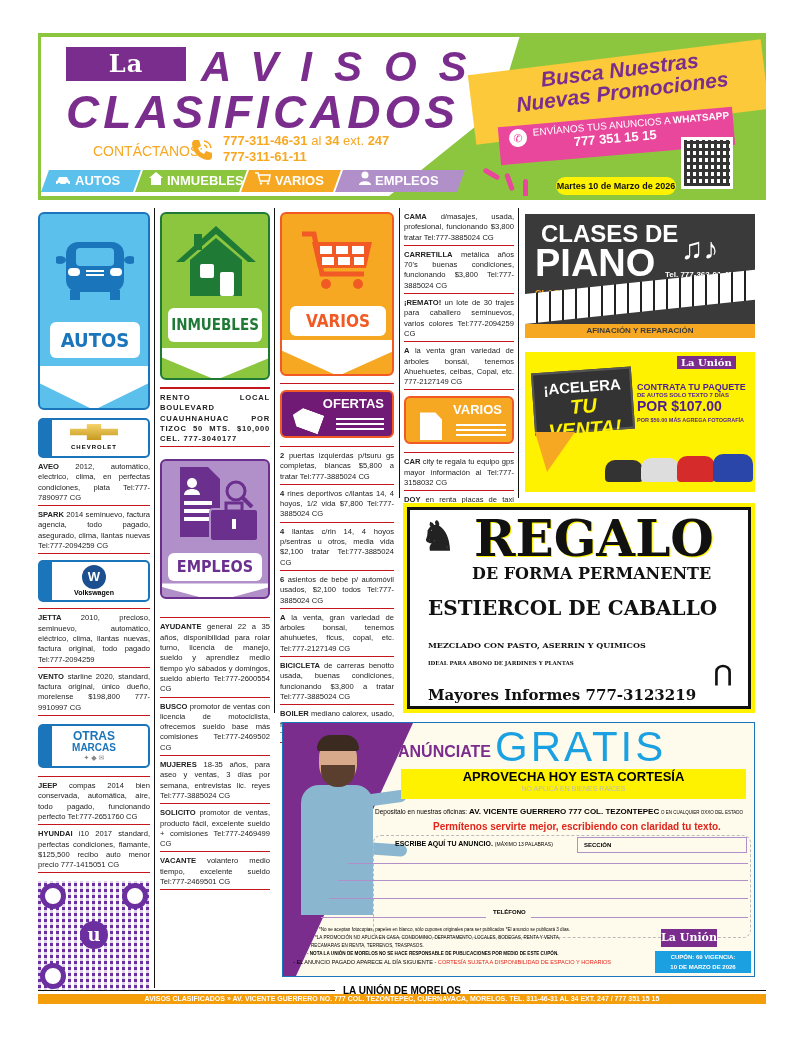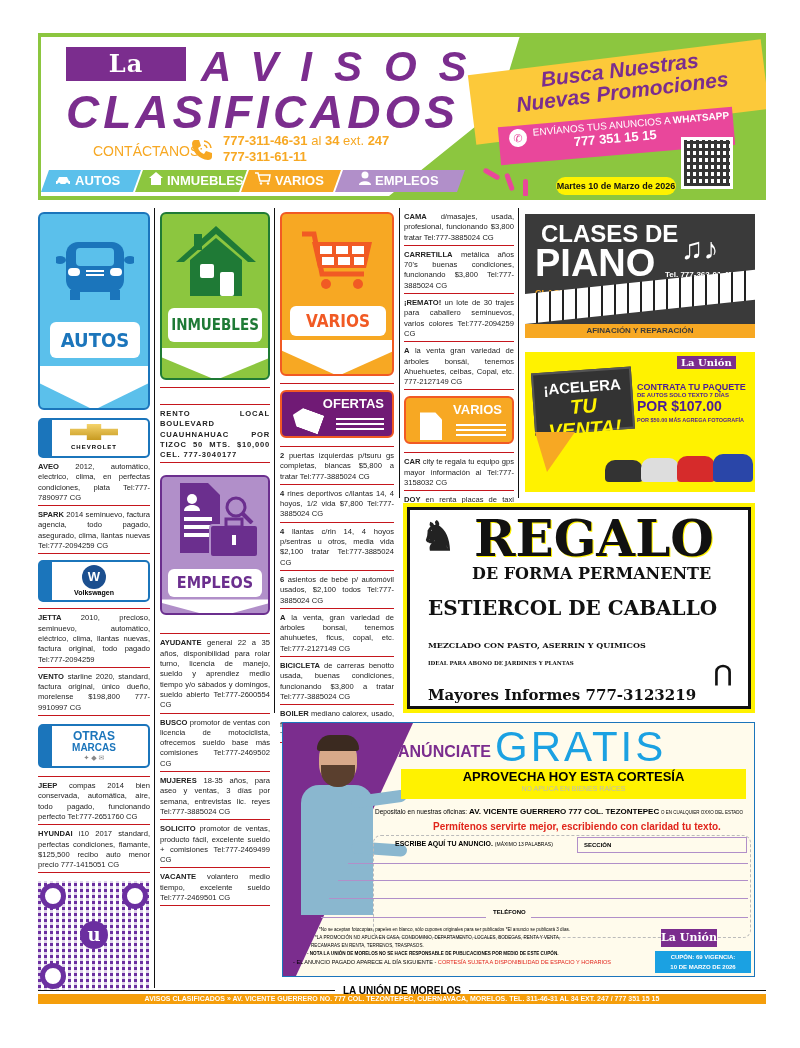--- a/index.html
+++ b/index.html
@@ -207,21 +207,21 @@
           <rect x="20" y="10" width="8" height="16" fill="#1f7a36"></rect>
           <path d="M16 36 L42 14 L68 36 L68 72 L16 72Z" fill="#1f7a36"></path>
           <rect x="26" y="40" width="14" height="14" rx="2" fill="#fff"></rect>
           <rect x="46" y="48" width="14" height="24" rx="2" fill="#fff"></rect>
         </svg>
     </div>
     <div class="tile-label" style="position:absolute;left:6px;top:94px;width:94px;height:34px;line-height:34px;color:#1f7a36;font-size:15px;">INMUEBLES</div>
     <div style="position:absolute;left:0;top:134px;width:108px;height:32px;background:#fff;clip-path:polygon(0 0,100% 0,100% 30%,50% 100%,0 30%);"></div>
   </div>
   <div style="height:1px;background:#c5161d;margin-top:7px;"></div>
-  <div class="ad" style="margin-top:16px;border-top:1px solid #c5161d;font-weight:bold;letter-spacing:0.8px;"><span>RENTO LOCAL BOULEVARD CUAUHNAHUAC POR TIZOC 50 MTS. $10,000 CEL. 777-3040177</span></div>
+  <div class="ad" style="margin-top:0;border-top:1px solid #c5161d;font-weight:bold;letter-spacing:0.8px;"><span>RENTO LOCAL BOULEVARD CUAUHNAHUAC POR TIZOC 50 MTS. $10,000 CEL. 777-3040177</span></div>
 
   <div class="section-tile" style="height:140px;background:#b18fc9;border-color:#6b2f8e;margin-top:12px;">
     <div style="position:absolute;left:14px;top:6px;">
       <svg width="84" height="84" viewBox="0 0 84 84">
           <path d="M4 0 L32 0 L44 12 L44 70 L4 70Z" fill="#6b2f8e"></path>
           <circle cx="16" cy="16" r="5" fill="#fff"></circle>
           <path d="M8 28 C8 20 24 20 24 28Z" fill="#fff"></path>
           <rect x="8" y="34" width="28" height="4" fill="#fff"></rect>
           <rect x="8" y="42" width="28" height="4" fill="#fff"></rect>
           <rect x="8" y="50" width="28" height="4" fill="#fff"></rect>

